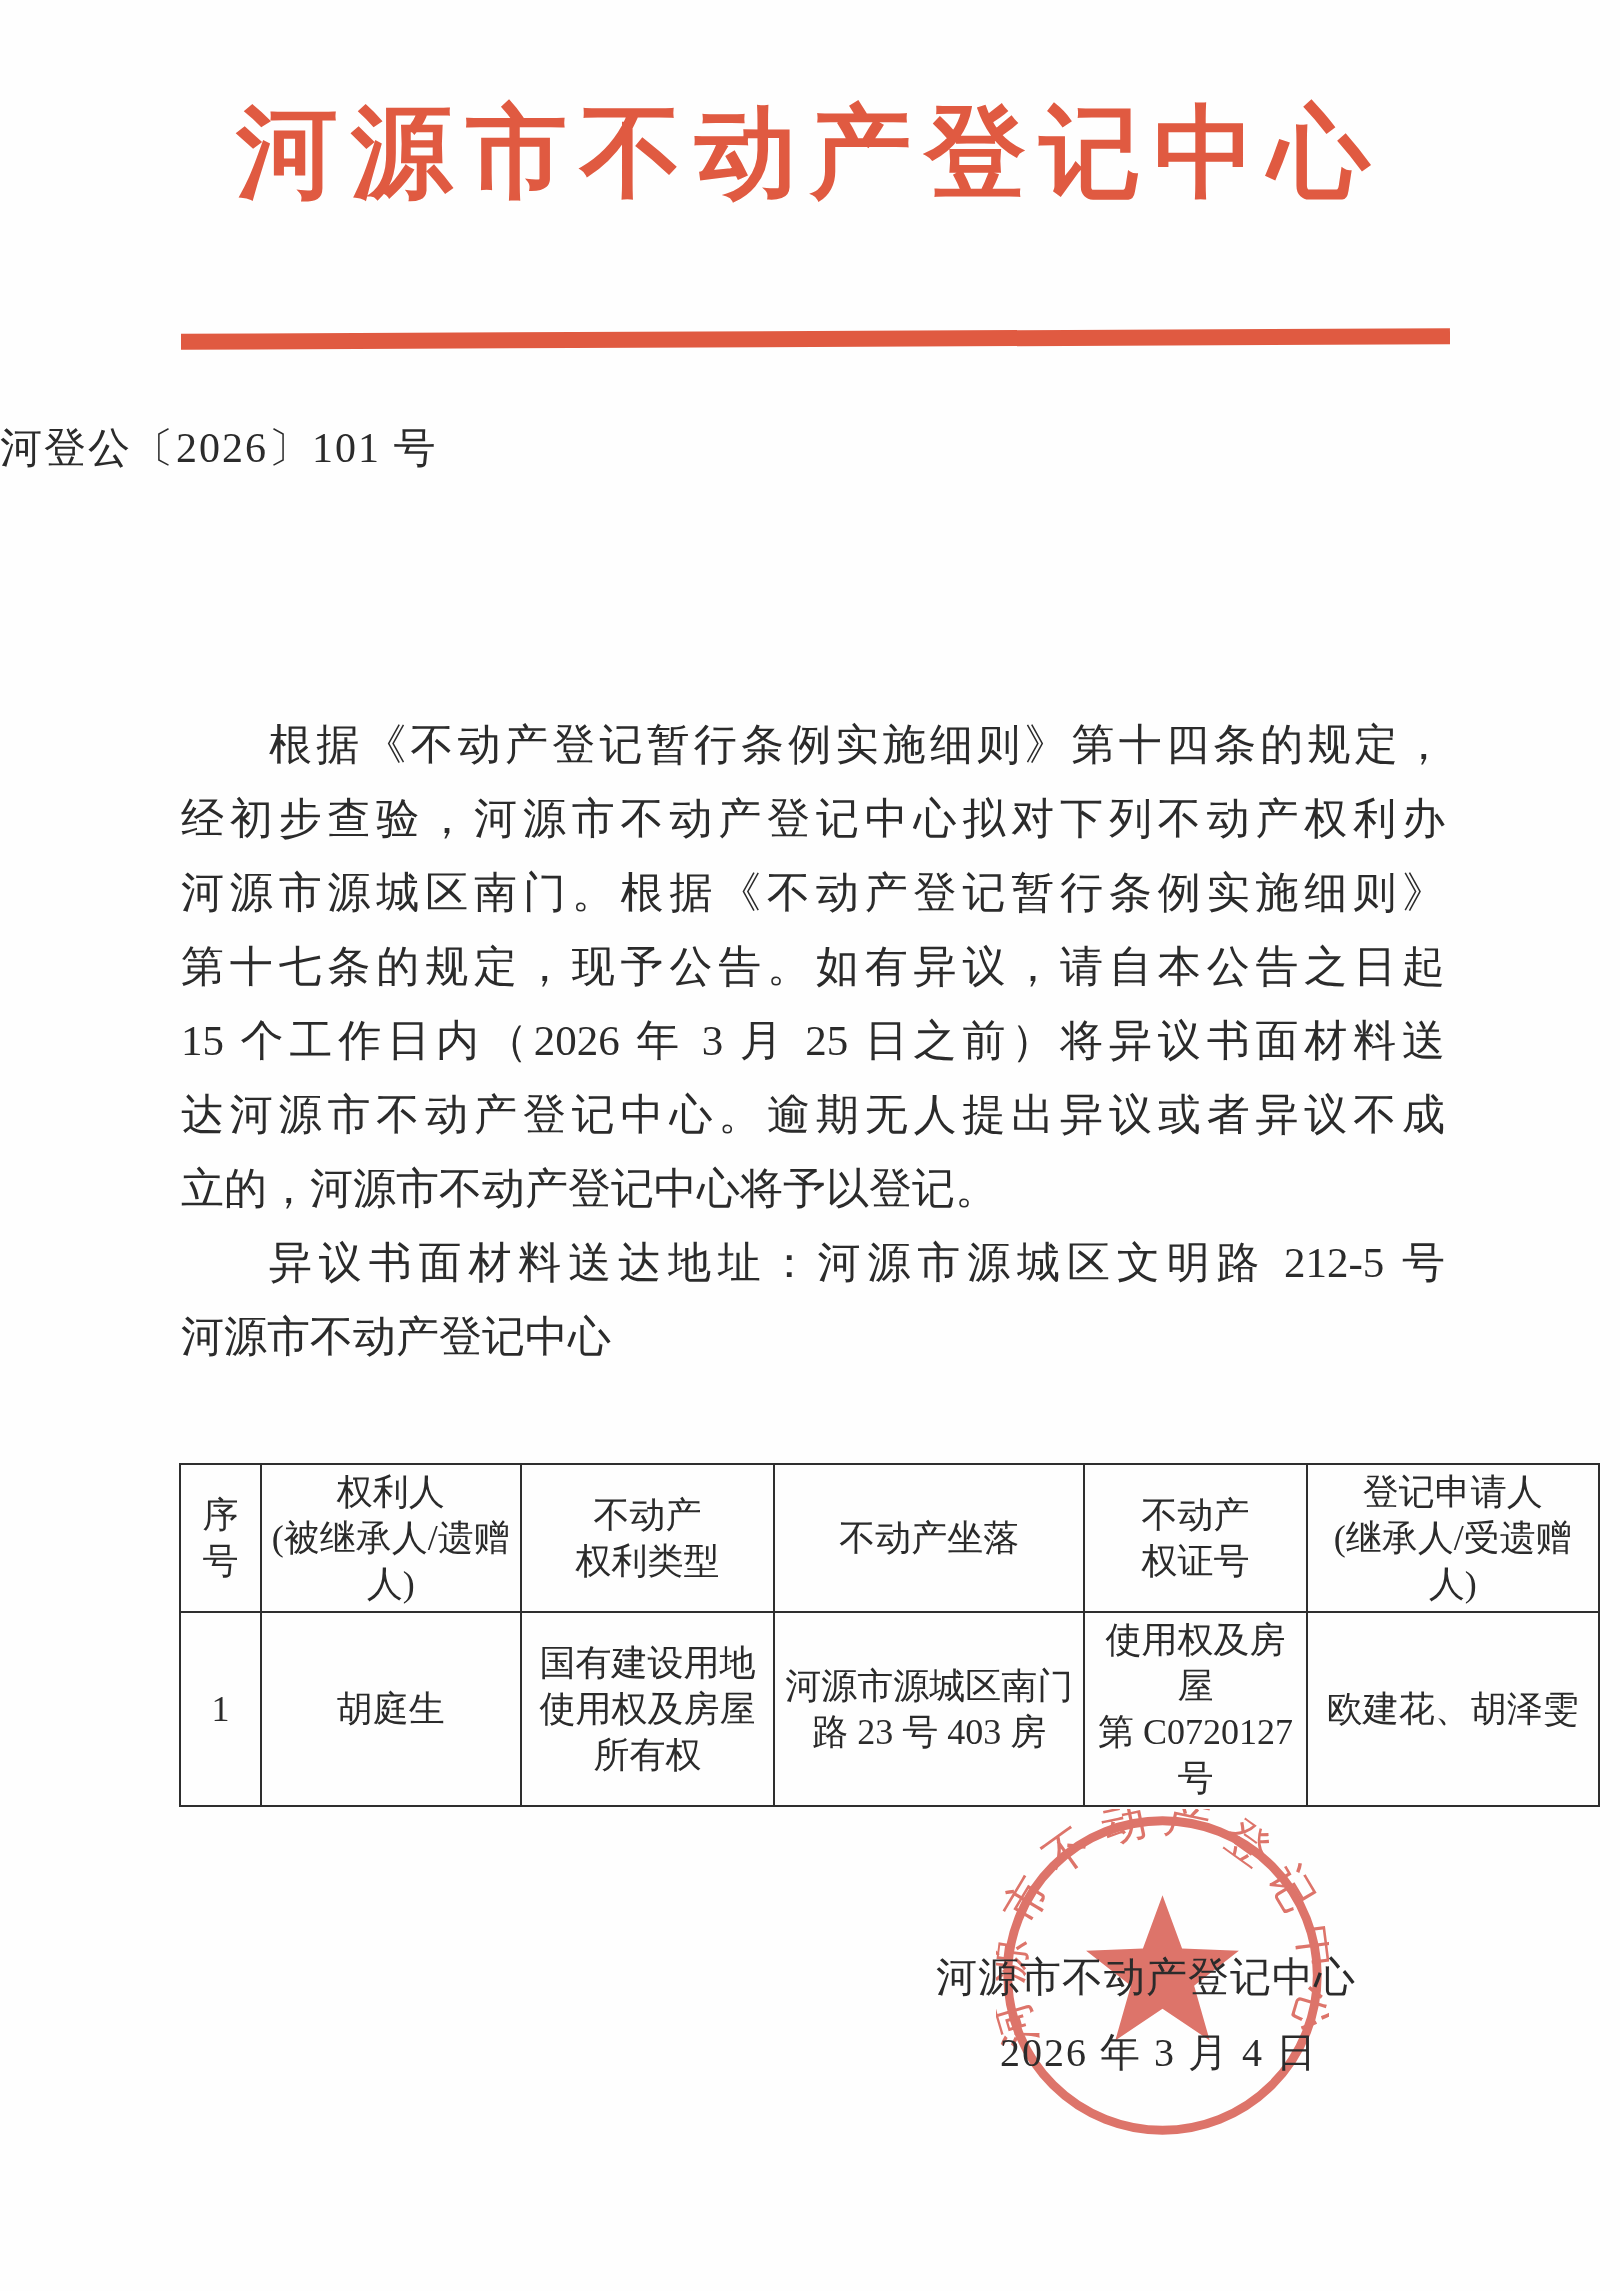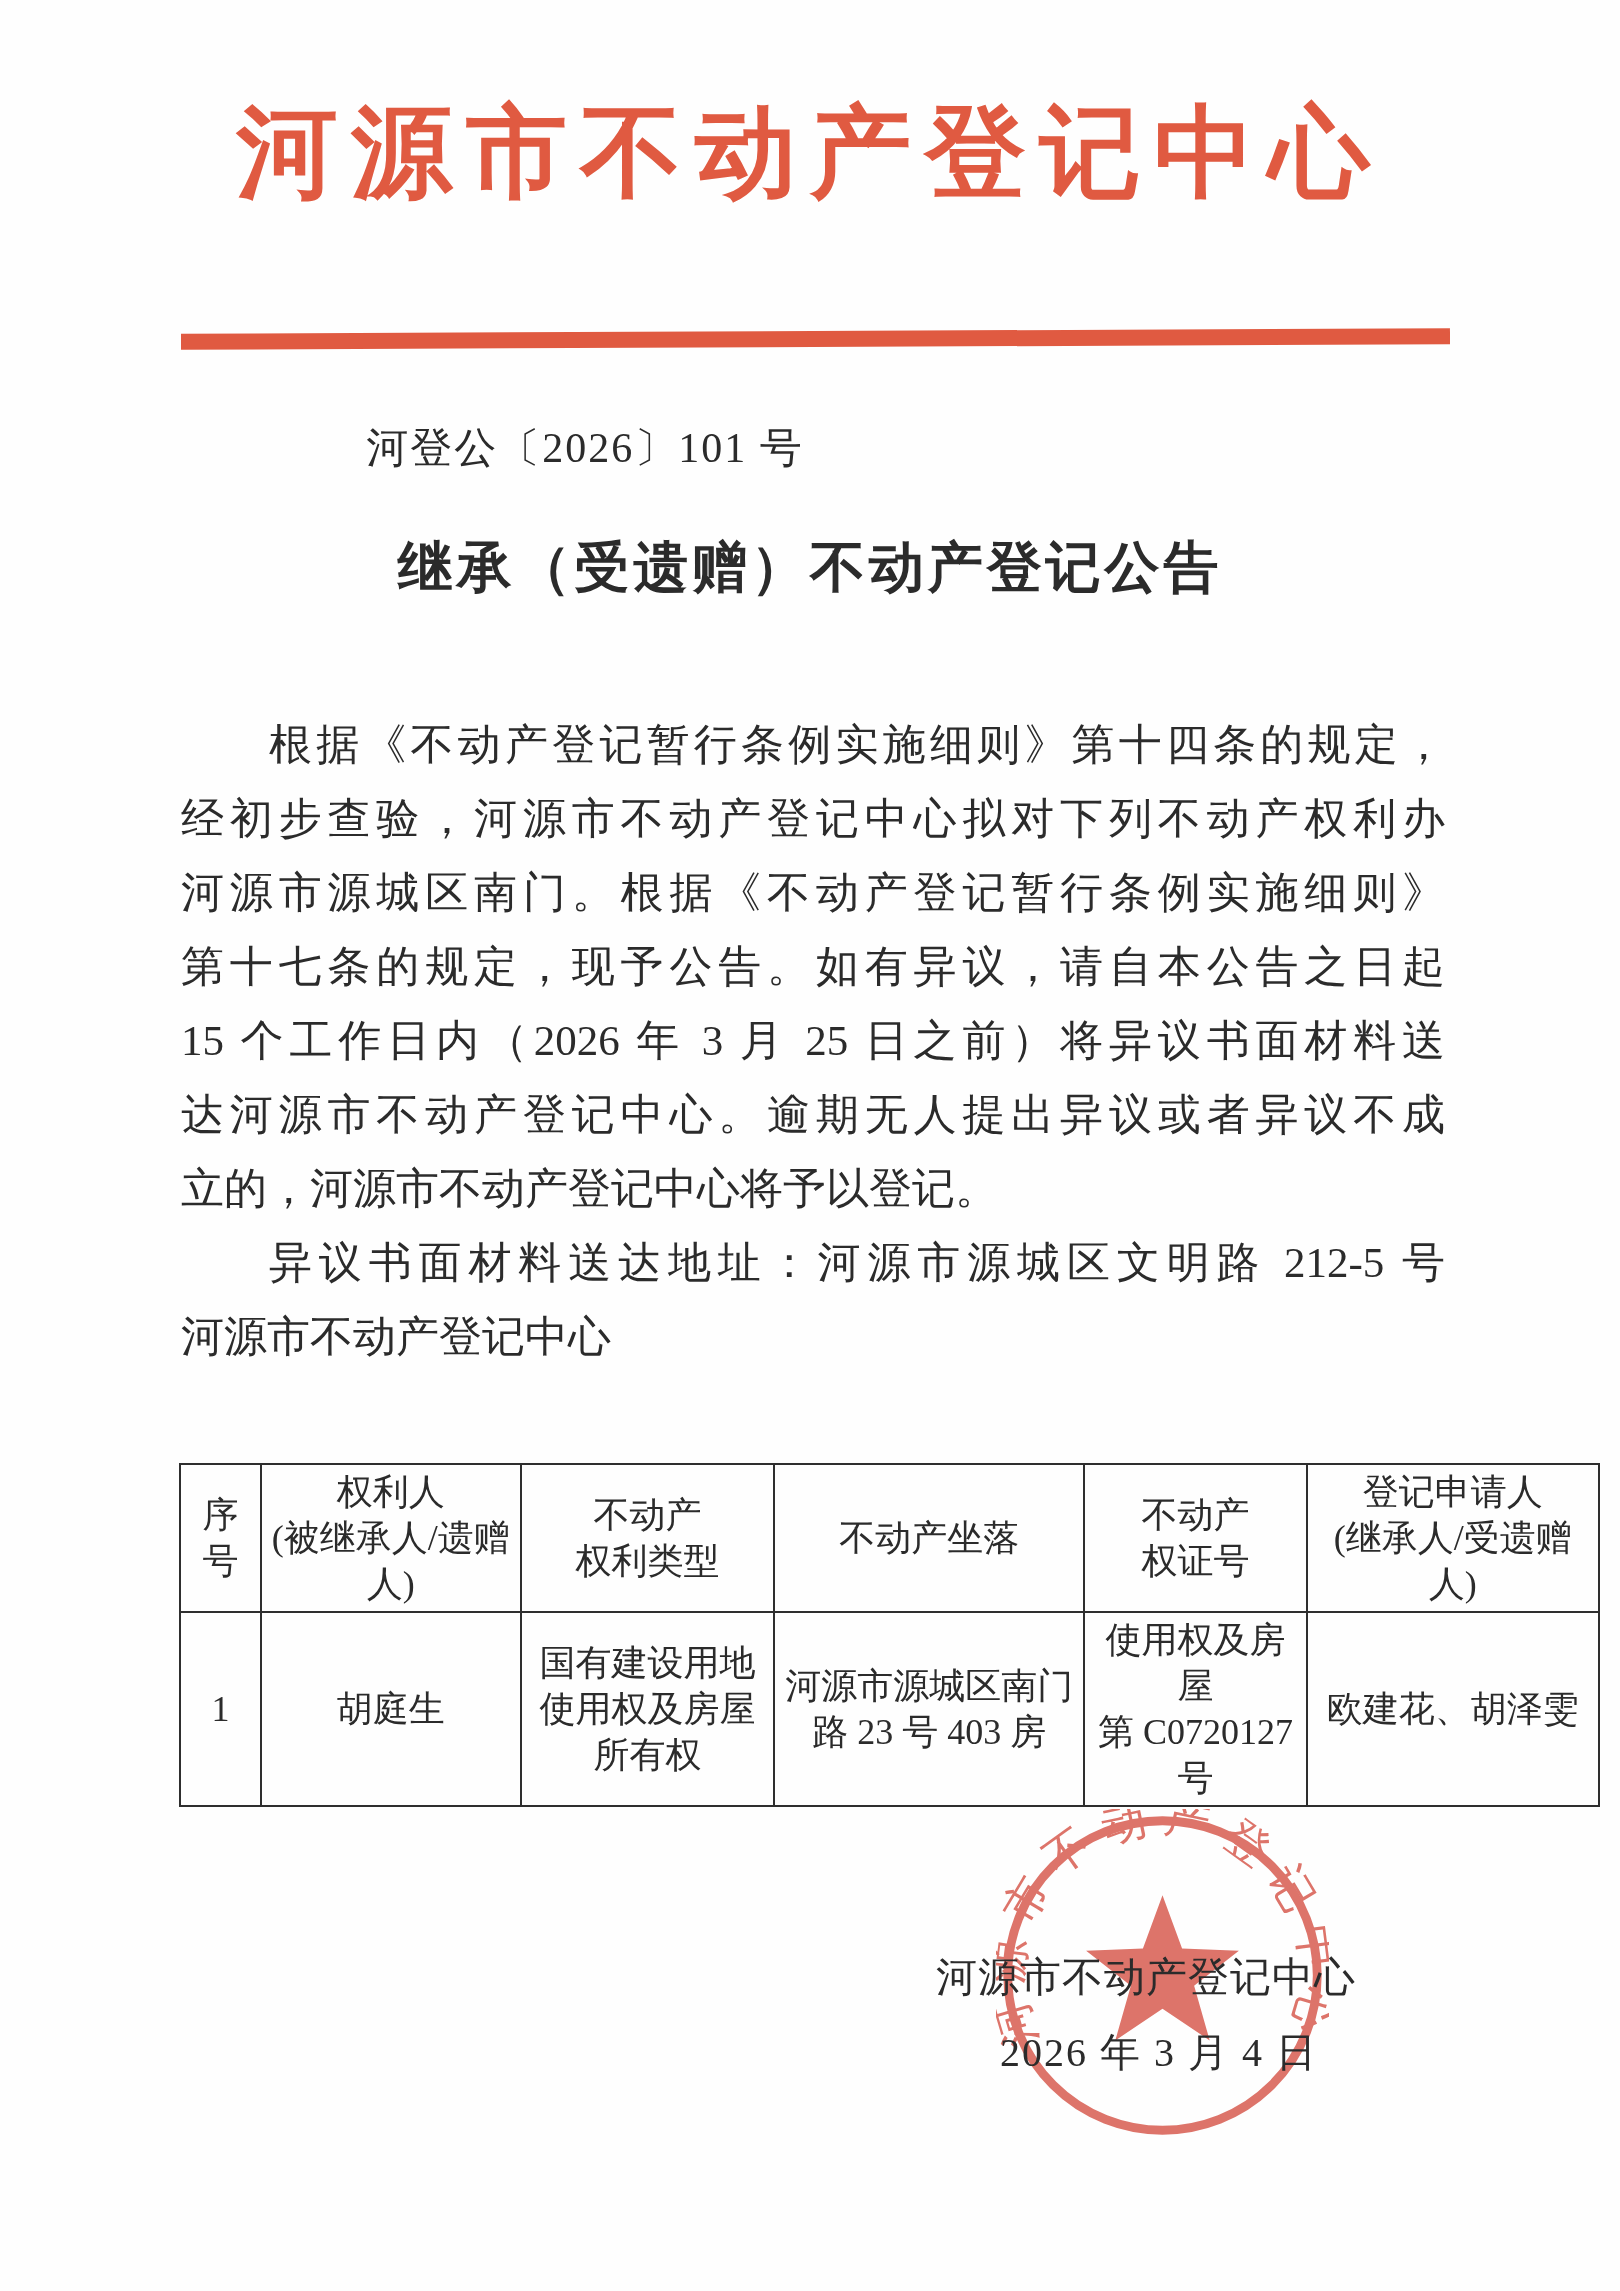--- a/index.html
+++ b/index.html
@@ -24,21 +24,21 @@
     letter-spacing:13.7px;
     color:var(--accent);
   }
   .red-bar{
     position:absolute;left:181px;top:331px;width:1269px;height:15.7px;
     background:var(--accent);
     transform:rotate(-0.25deg);
   }
   .doc-number{
     position:absolute;left:0;top:420px;width:1464px;
-    text-align:center;padding-right:294px;box-sizing:border-box;
+    text-align:left;padding-right:294px;box-sizing:border-box;
     font-size:42px;letter-spacing:2px;
   }
   .notice-title{
     position:absolute;left:0;top:531px;width:100%;
     text-align:center;
     font-size:55px;font-weight:bold;
     letter-spacing:3.9px;
   }
   
   .body-text{
@@ -95,21 +95,20 @@
 </style>
 </head>
 <body>
 
 <div class="page">
 
   <div class="org-title">河源市不动产登记中心</div>
   <div class="red-bar"></div>
   <div class="doc-number">河登公〔2026〕101 号</div>
 
-  <div class="notice-title">继承（受遗赠）不动产登记公告</div>
 
   <div class="body-text">
     <div class="bline fill indent">根据《不动产登记暂行条例实施细则》第十四条的规定，</div>
     <div class="bline fill">经初步查验，河源市不动产登记中心拟对下列不动产权利办</div>
     <div class="bline fill">河源市源城区南门。根据《不动产登记暂行条例实施细则》</div>
     <div class="bline fill">第十七条的规定，现予公告。如有异议，请自本公告之日起</div>
     <div class="bline fill">15 个工作日内（2026 年 3 月 25 日之前）将异议书面材料送</div>
     <div class="bline fill">达河源市不动产登记中心。逾期无人提出异议或者异议不成</div>
     <div class="bline">立的，河源市不动产登记中心将予以登记。</div>
     <div class="bline fill indent">异议书面材料送达地址：河源市源城区文明路 212-5 号</div>

